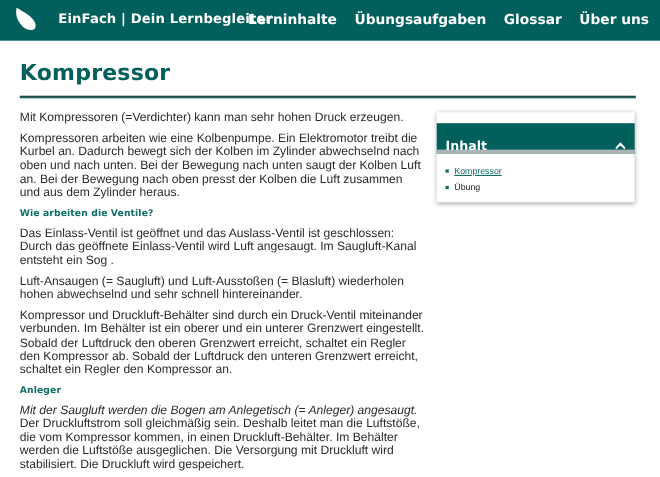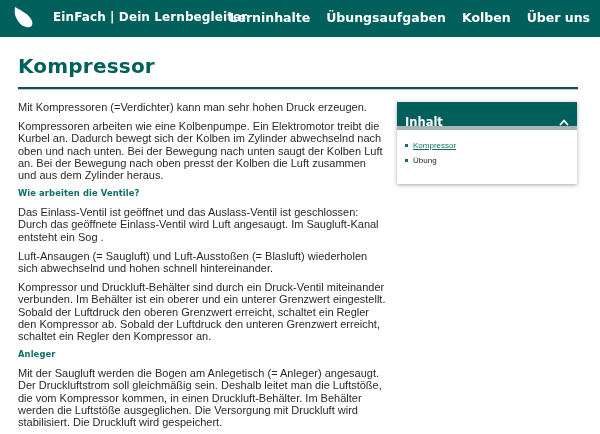--- a/index.html
+++ b/index.html
@@ -33,30 +33,31 @@
 
   .content { position: absolute; left: 18px; top: 101px; width: 368px; }
   .content p {
     font-family: "Liberation Sans", sans-serif; font-size: 11px; line-height: 12.2px;
     color: #2a2a2a; margin-bottom: 7px;
   }
   .content h2 {
     font-family: "DejaVu Sans", sans-serif; font-size: 8.4px; font-weight: bold;
     color: #0f6e68; margin: 0 0 8px 0; letter-spacing: 0.1px;
   }
-  .content p.tight { margin-bottom: 0; }
+  .content p.tight { margin-bottom: 0; font-style: italic; }
 
   .toc {
     position: absolute; left: 397px; top: 102px; width: 180px; height: 82px;
     background: #fff; box-shadow: 0 1px 4px rgba(0,0,0,0.35);
   }
   .toc-header {
     height: 28px; background: #02605c; display: flex; align-items: center;
     justify-content: space-between; padding: 16px 8px 0 8px; cursor: pointer;
     border-bottom: 4px solid #a9b4b6;
+    margin-top: 10px;
   }
   .toc-title { color: #fff; font-size: 11.5px; font-weight: bold; }
   .chevron { width: 10px; height: 8px; }
   .toc-list { list-style: none; padding: 8px 0 0 8px; }
   .toc-list li {
     font-family: "Liberation Sans", sans-serif; font-size: 8px; line-height: 15px;
     color: #222; display: flex; align-items: center;
   }
   .bullet { width: 3px; height: 3px; background: #0f6e68; margin-right: 5px; display: inline-block; }
   .toc-list a { color: #0f6e68; text-decoration: underline; cursor: pointer; }
@@ -65,36 +66,36 @@
 <body>
 
 <header class="topbar">
   <svg class="logo" viewBox="0 0 22 24">
     <path d="M3 1 C2 6 3 11 6 15 C9 20 14 22 18 21 C21 20 21 16 19 13 C16 8 10 5 3 1 Z" fill="#ffffff"></path>
   </svg>
   <span class="brand">EinFach | Dein Lernbegleiter</span>
   <nav class="nav">
     <a>Lerninhalte</a>
     <a>Übungsaufgaben</a>
-    <a>Kolben</a>
+    <a>Glossar</a>
     <a>Über uns</a>
   </nav>
 </header>
 
 <h1 class="page-title">Kompressor</h1>
 <div class="title-rule"></div>
 
 <main class="content">
   <p>Mit Kompressoren (=Verdichter) kann man sehr hohen Druck erzeugen.</p>
 
   <p>Kompressoren arbeiten wie eine Kolbenpumpe. Ein Elektromotor treibt die Kurbel an. Dadurch bewegt sich der Kolben im Zylinder abwechselnd nach oben und nach unten. Bei der Bewegung nach unten saugt der Kolben Luft an. Bei der Bewegung nach oben presst der Kolben die Luft zusammen und aus dem Zylinder heraus.</p>
 
   <h2>Wie arbeiten die Ventile?</h2>
   <p>Das Einlass-Ventil ist geöffnet und das Auslass-Ventil ist geschlossen: Durch das geöffnete Einlass-Ventil wird Luft angesaugt. Im Saugluft-Kanal entsteht ein Sog .</p>
-  <p>Luft-Ansaugen (= Saugluft) und Luft-Ausstoßen (= Blasluft) wiederholen sich abwechselnd und hohen schnell hintereinander.</p>
+  <p>Luft-Ansaugen (= Saugluft) und Luft-Ausstoßen (= Blasluft) wiederholen hohen abwechselnd und sehr schnell hintereinander.</p>
   <p>Kompressor und Druckluft-Behälter sind durch ein Druck-Ventil miteinander verbunden. Im Behälter ist ein oberer und ein unterer Grenzwert eingestellt. Sobald der Luftdruck den oberen Grenzwert erreicht, schaltet ein Regler den Kompressor ab. Sobald der Luftdruck den unteren Grenzwert erreicht, schaltet ein Regler den Kompressor an.</p>
 
   <h2>Anleger</h2>
   <p class="tight">Mit der Saugluft werden die Bogen am Anlegetisch (= Anleger) angesaugt.</p>
   <p>Der Druckluftstrom soll gleichmäßig sein. Deshalb leitet man die Luftstöße, die vom Kompressor kommen, in einen Druckluft-Behälter. Im Behälter werden die Luftstöße ausgeglichen. Die Versorgung mit Druckluft wird stabilisiert. Die Druckluft wird gespeichert.</p>
 </main>
 
 <aside class="toc">
   <div class="toc-header">
     <span class="toc-title">Inhalt</span>

